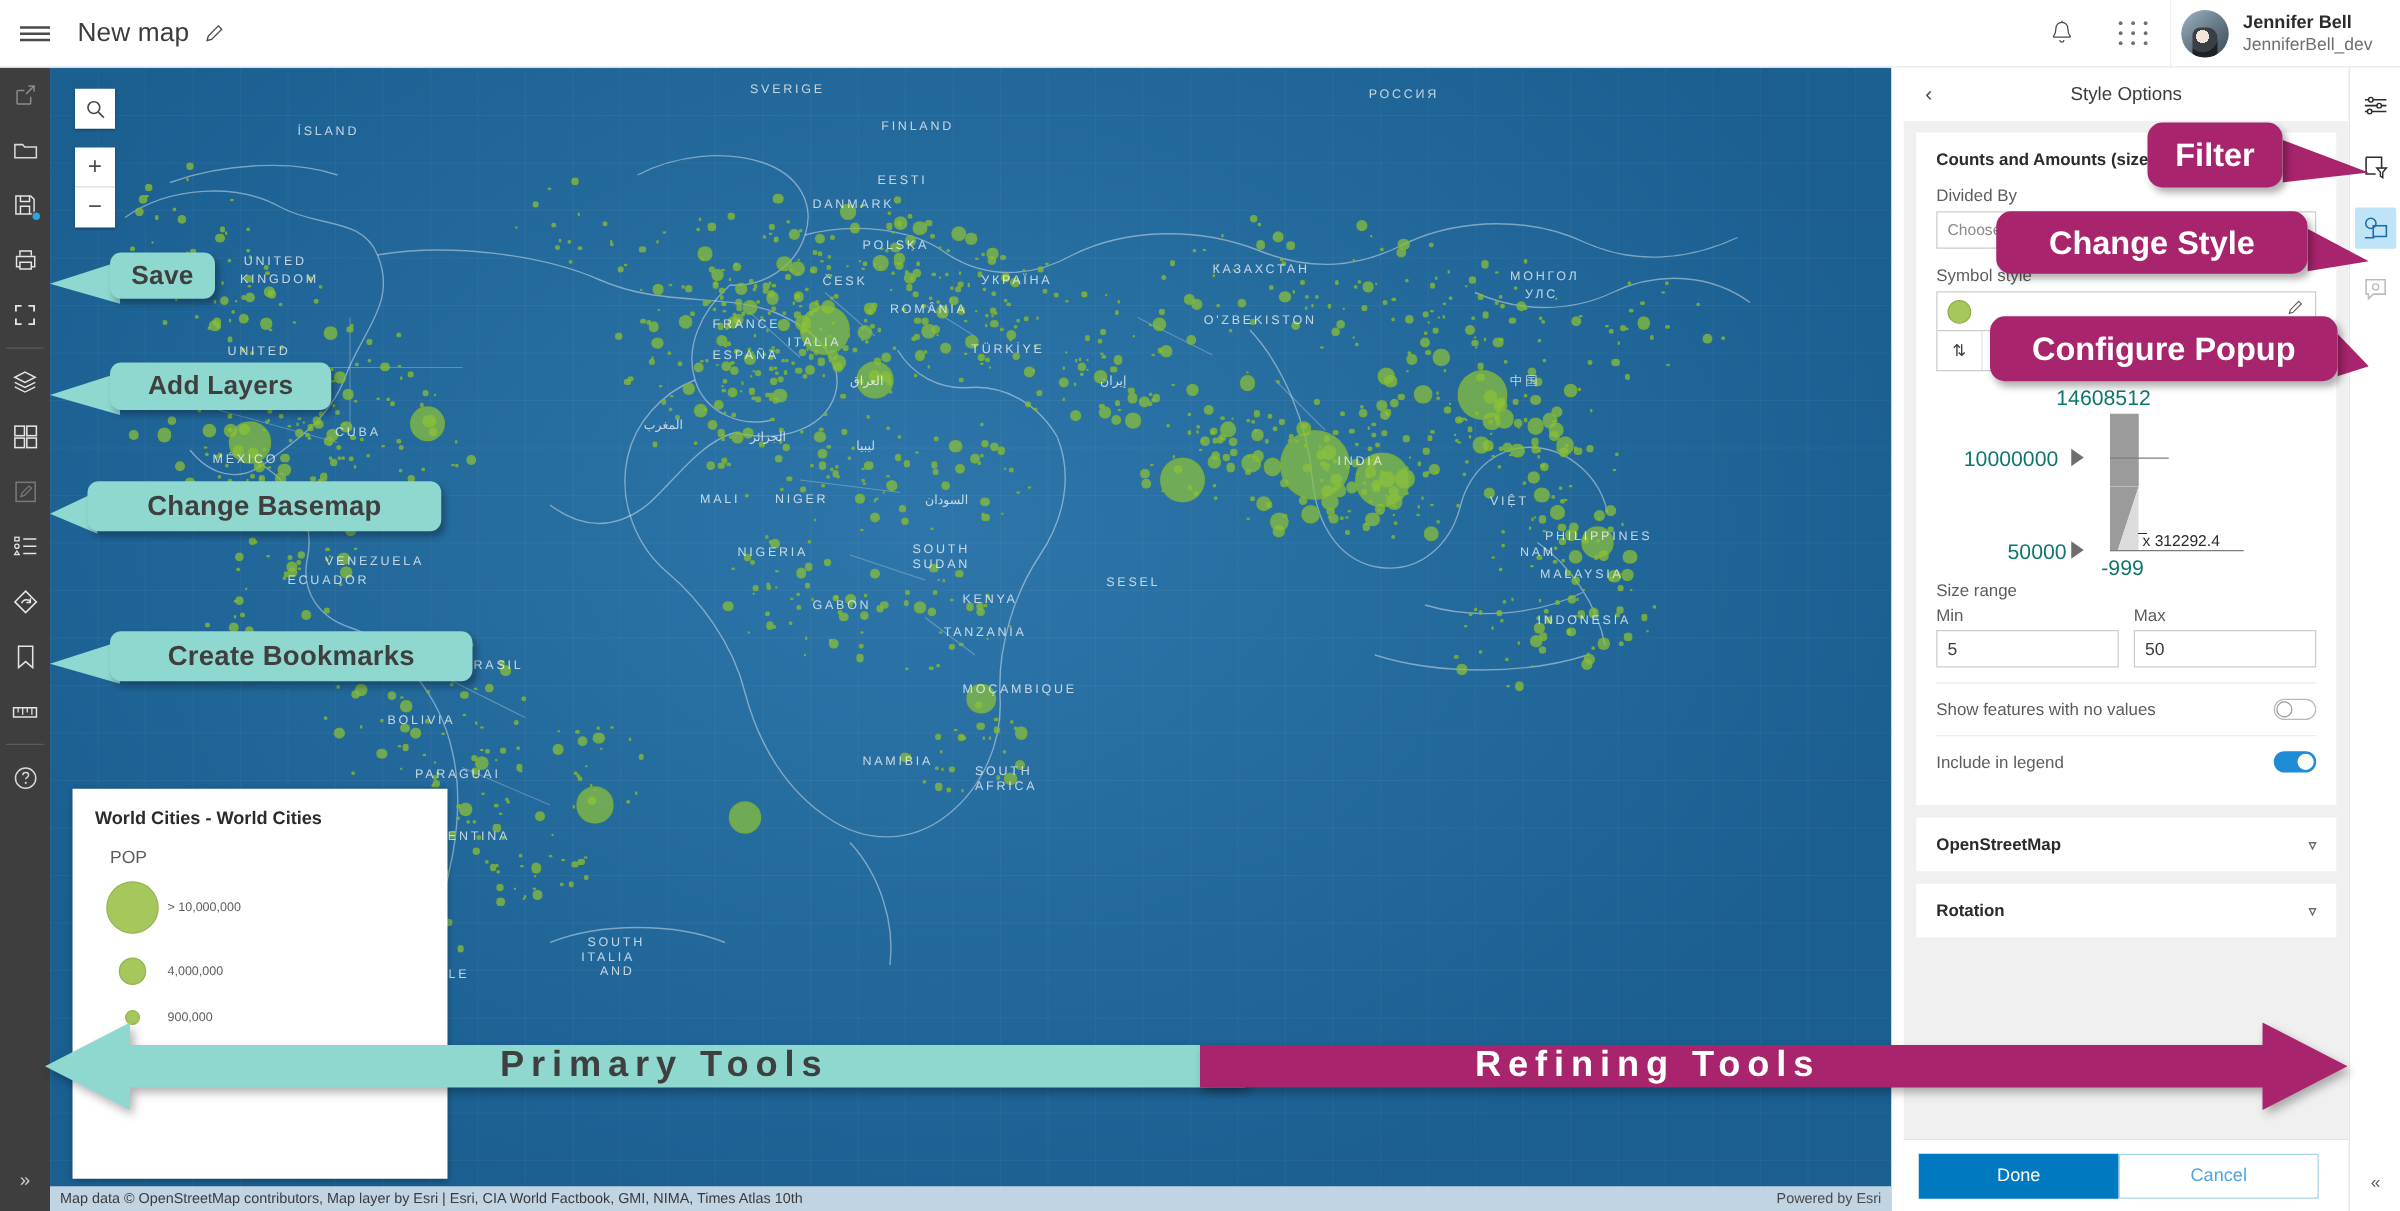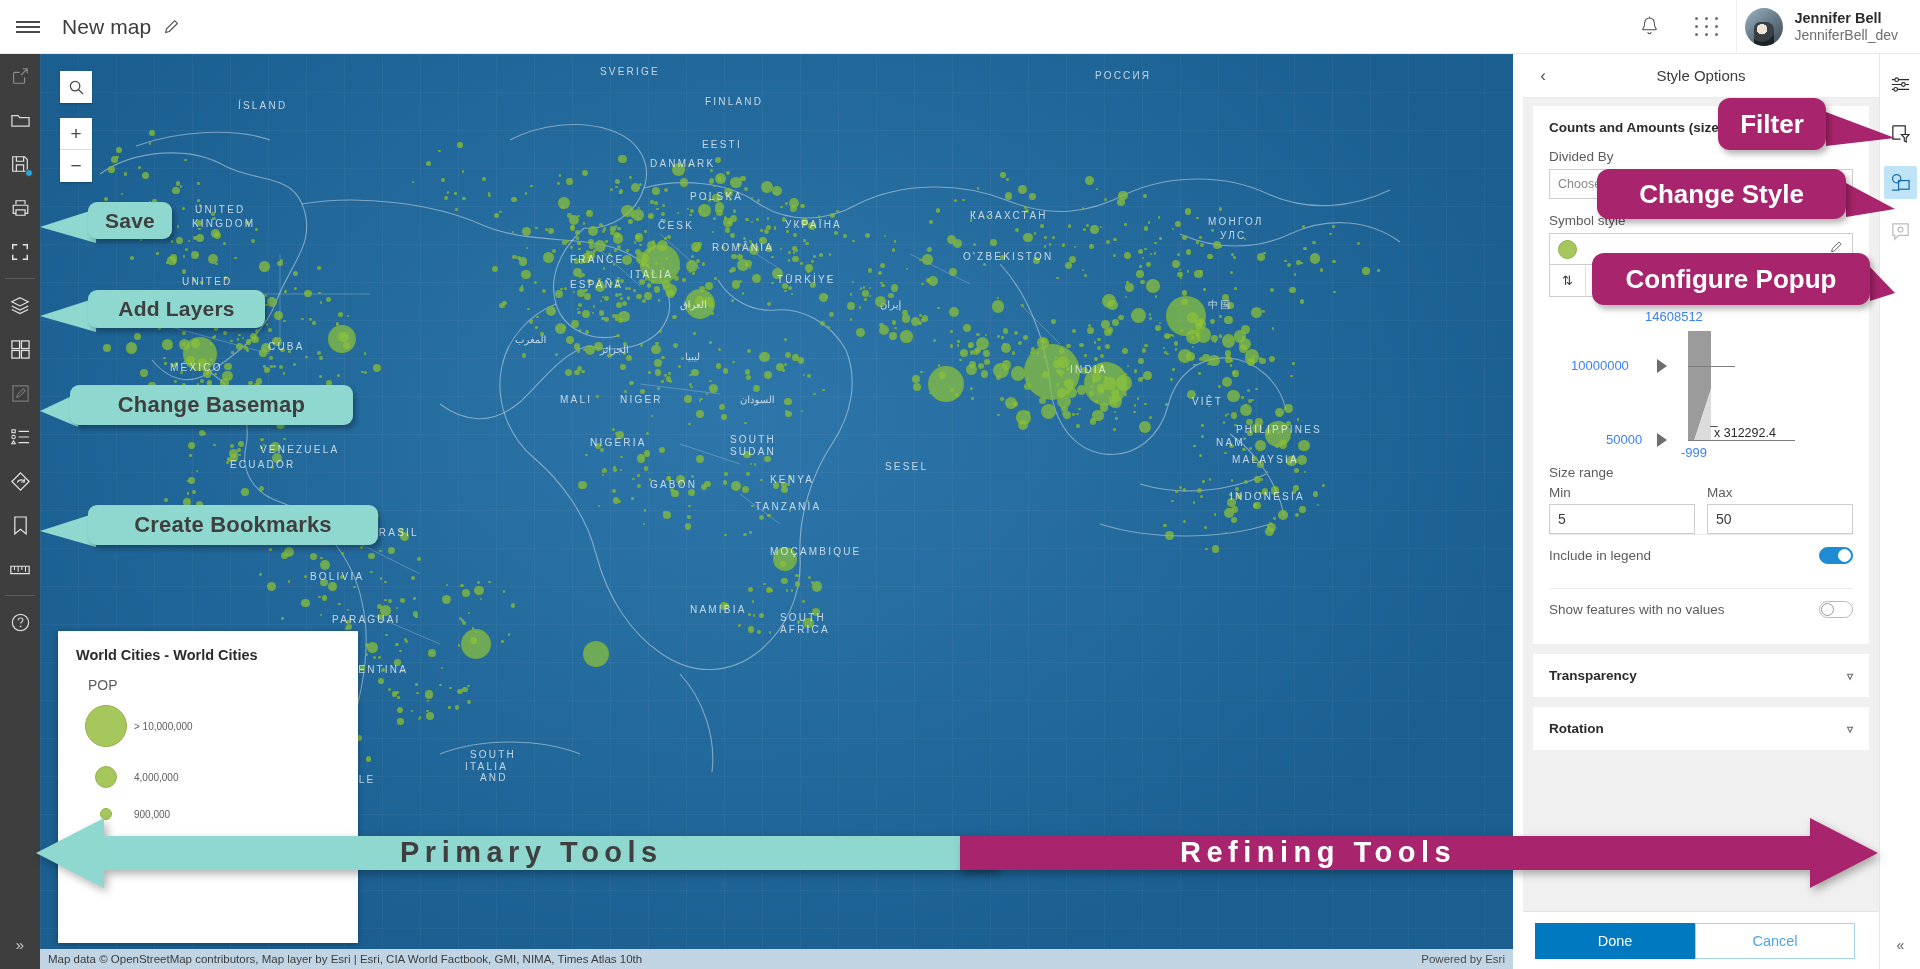--- a/index.html
+++ b/index.html
@@ -203,21 +203,21 @@
   .tool-row{
     display:flex; border:1px solid #cdcdcd; border-top:none; height:32px; margin-bottom:4px;
   }
   .tool-cell{
     width:36px; display:flex; align-items:center; justify-content:center;
     border-right:1px solid #e2e2e2; font-size:13px; color:#3c3c3c; cursor:pointer;
   }
 
   
   #histo{ position:relative; height:152px; margin-top:12px; }
-  .hx-label{ position:absolute; font-size:13px; color:#3b82f6; }
+  .hx-label{ position:absolute; font-size:17px; color:#0f766e; }
   .hbar{ position:absolute; background:#9b9b9b; }
   .hline{ position:absolute; background:#7d7d7d; height:1px; }
   .handle{
     position:absolute; width:0; height:0;
     border-top:7px solid transparent; border-bottom:7px solid transparent;
     border-left:10px solid #6e6e6e; cursor:pointer;
   }
 
   .minmax-row{ display:flex; gap:12px; margin-top:4px; }
   .minmax-col{ flex:1; }
@@ -2141,37 +2141,37 @@
         <div class="minmax-col">
           <div class="lbl">Min</div>
           <input value="5" style="">
         </div>
         <div class="minmax-col">
           <div class="lbl">Max</div>
           <input value="50" style="">
         </div>
       </div>
 
+      <div class="toggle-row" style="margin-top:12px;">
+        <span>Show features with no values</span>
+        <span class="switch" id="sw-novalues">
+            <i></i>
+          </span>
+      </div>
       <div class="toggle-row">
         <span>Include in legend</span>
         <span class="switch on" id="sw-legend">
             <i></i>
           </span>
       </div>
-      <div class="toggle-row" style="margin-top:12px;">
-        <span>Show features with no values</span>
-        <span class="switch" id="sw-novalues">
-            <i></i>
-          </span>
-      </div>
     </div>
 
     <div class="card">
       <div class="card-head">
-        <span>Transparency</span>
+        <span>OpenStreetMap</span>
         <span class="chev">▿</span>
       </div>
     </div>
 
     <div class="card">
       <div class="card-head">
         <span>Rotation</span>
         <span class="chev">▿</span>
       </div>
     </div>

